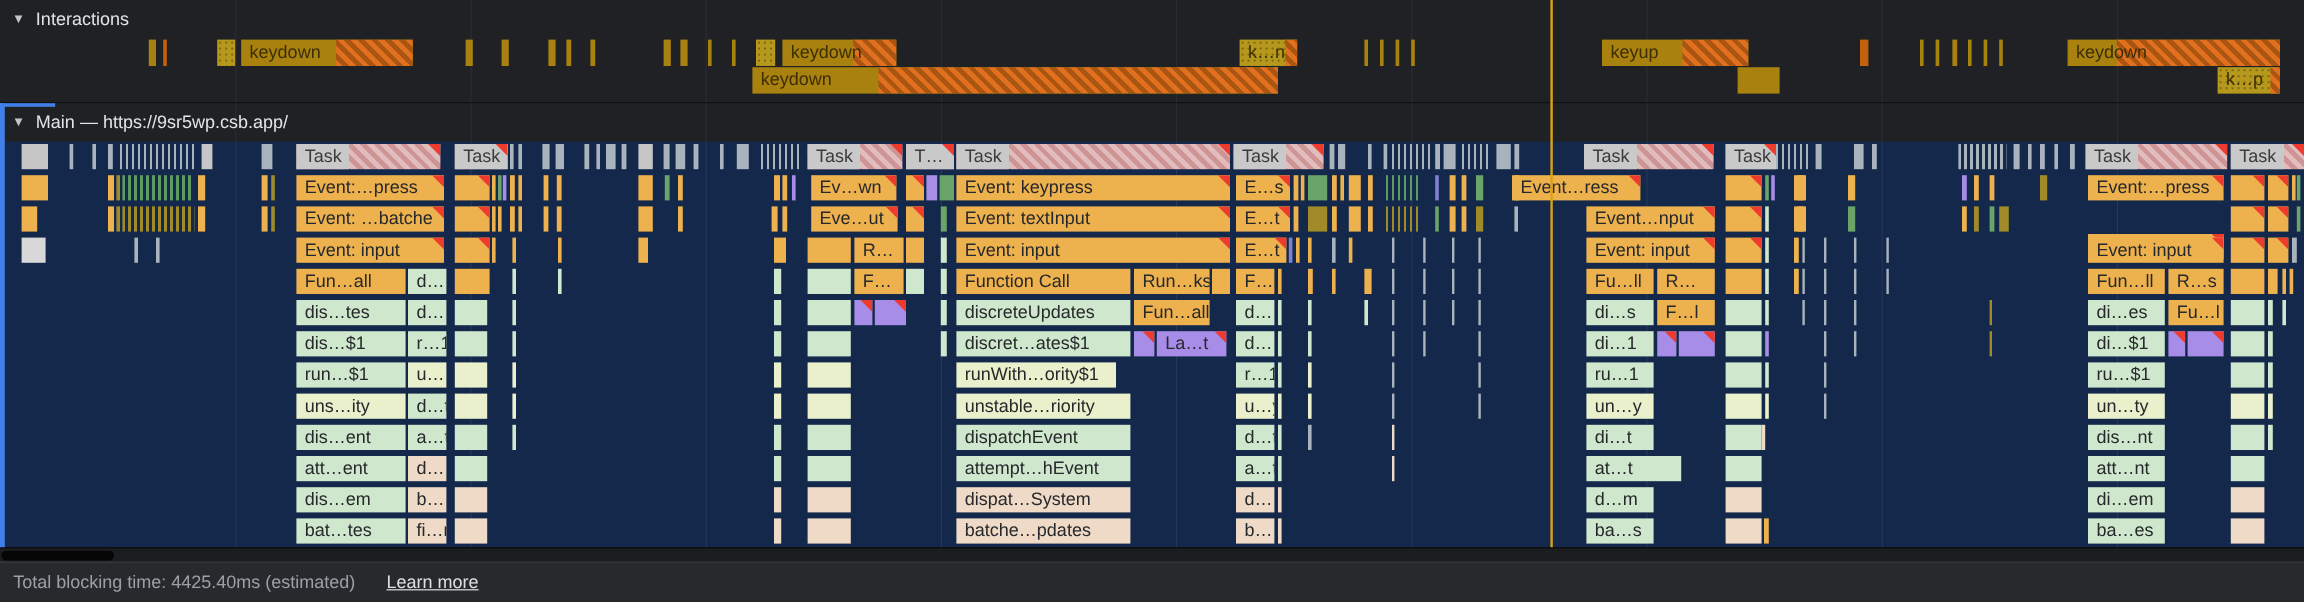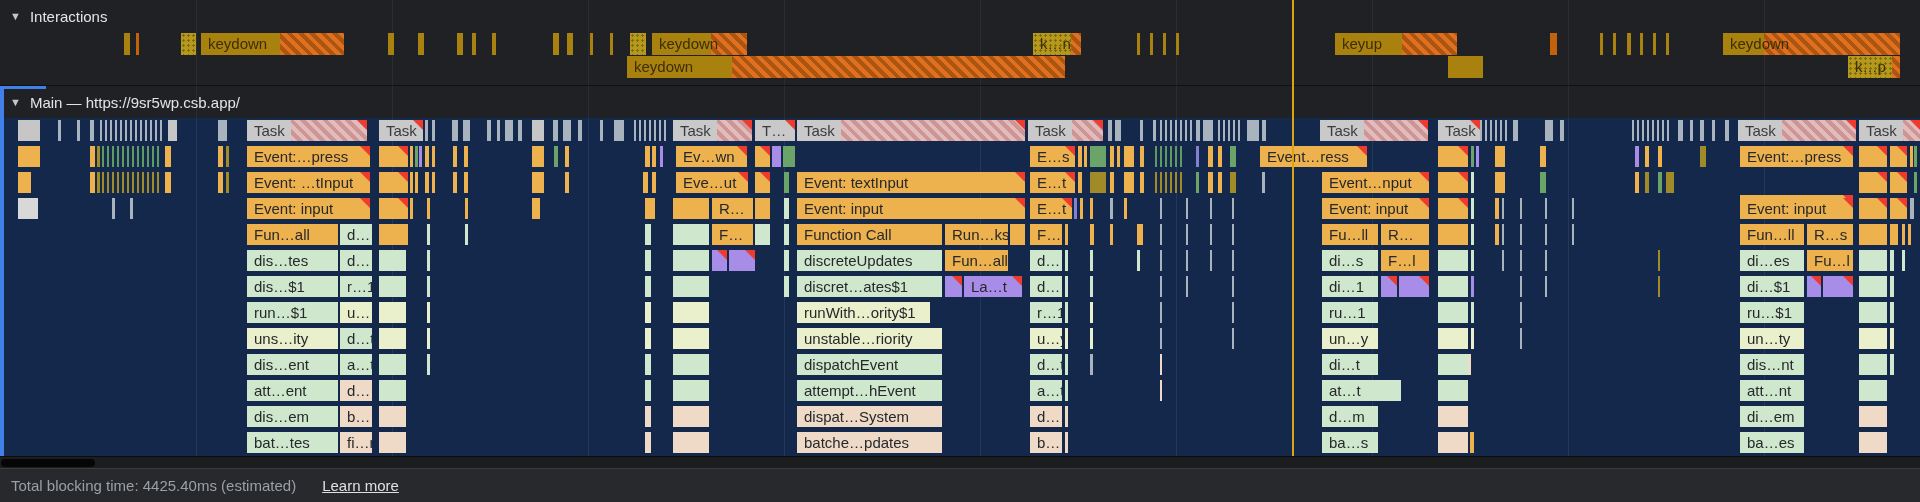--- a/index.html
+++ b/index.html
@@ -356,21 +356,21 @@
         <div class="corner"></div>
       </div>
       <div class="fbar c-y" style="left: 247px; top: 28px; width: 123px;">
         <span class="flabel">Event:…press</span>
         <div class="corner"></div>
       </div>
       <div class="fbar c-y" style="left: 379px; top: 28px; width: 29px;">
         <div class="corner"></div>
       </div>
       <div class="fbar c-y" style="left: 247px; top: 54px; width: 123px;">
-        <span class="flabel">Event: …tInput</span>
+        <span class="flabel">Event: …batche</span>
         <div class="corner"></div>
       </div>
       <div class="fbar c-y" style="left: 379px; top: 54px; width: 29px;">
         <div class="corner"></div>
       </div>
       <div class="fbar c-y" style="left: 247px; top: 80px; width: 123px;">
         <span class="flabel">Event: input</span>
         <div class="corner"></div>
       </div>
       <div class="fbar c-y" style="left: 379px; top: 80px; width: 29px;">
@@ -493,20 +493,24 @@
       <div class="fbar c-pk" style="left: 673px; top: 288px; width: 36px;"></div>
       <div class="fbar c-pk" style="left: 673px; top: 314px; width: 36px;"></div>
       <div class="fbar c-t" style="left: 797px; top: 2px; width: 228px;">
         <span class="flabel">Task</span>
         <div class="corner"></div>
       </div>
       <div class="fbar c-t" style="left: 1028px; top: 2px; width: 75px;">
         <span class="flabel">Task</span>
         <div class="corner"></div>
       </div>
+      <div class="fbar c-y" style="left: 797px; top: 28px; width: 228px;">
+        <span class="flabel">Event: keypress</span>
+        <div class="corner"></div>
+      </div>
       <div class="fbar c-y" style="left: 1030px; top: 28px; width: 45px;">
         <span class="flabel">E…s</span>
         <div class="corner"></div>
       </div>
       <div class="fbar c-gn" style="left: 1090px; top: 28px; width: 16px;"></div>
       <div class="fbar c-y" style="left: 797px; top: 54px; width: 228px;">
         <span class="flabel">Event: textInput</span>
         <div class="corner"></div>
       </div>
       <div class="fbar c-y" style="left: 1030px; top: 54px; width: 45px;">

